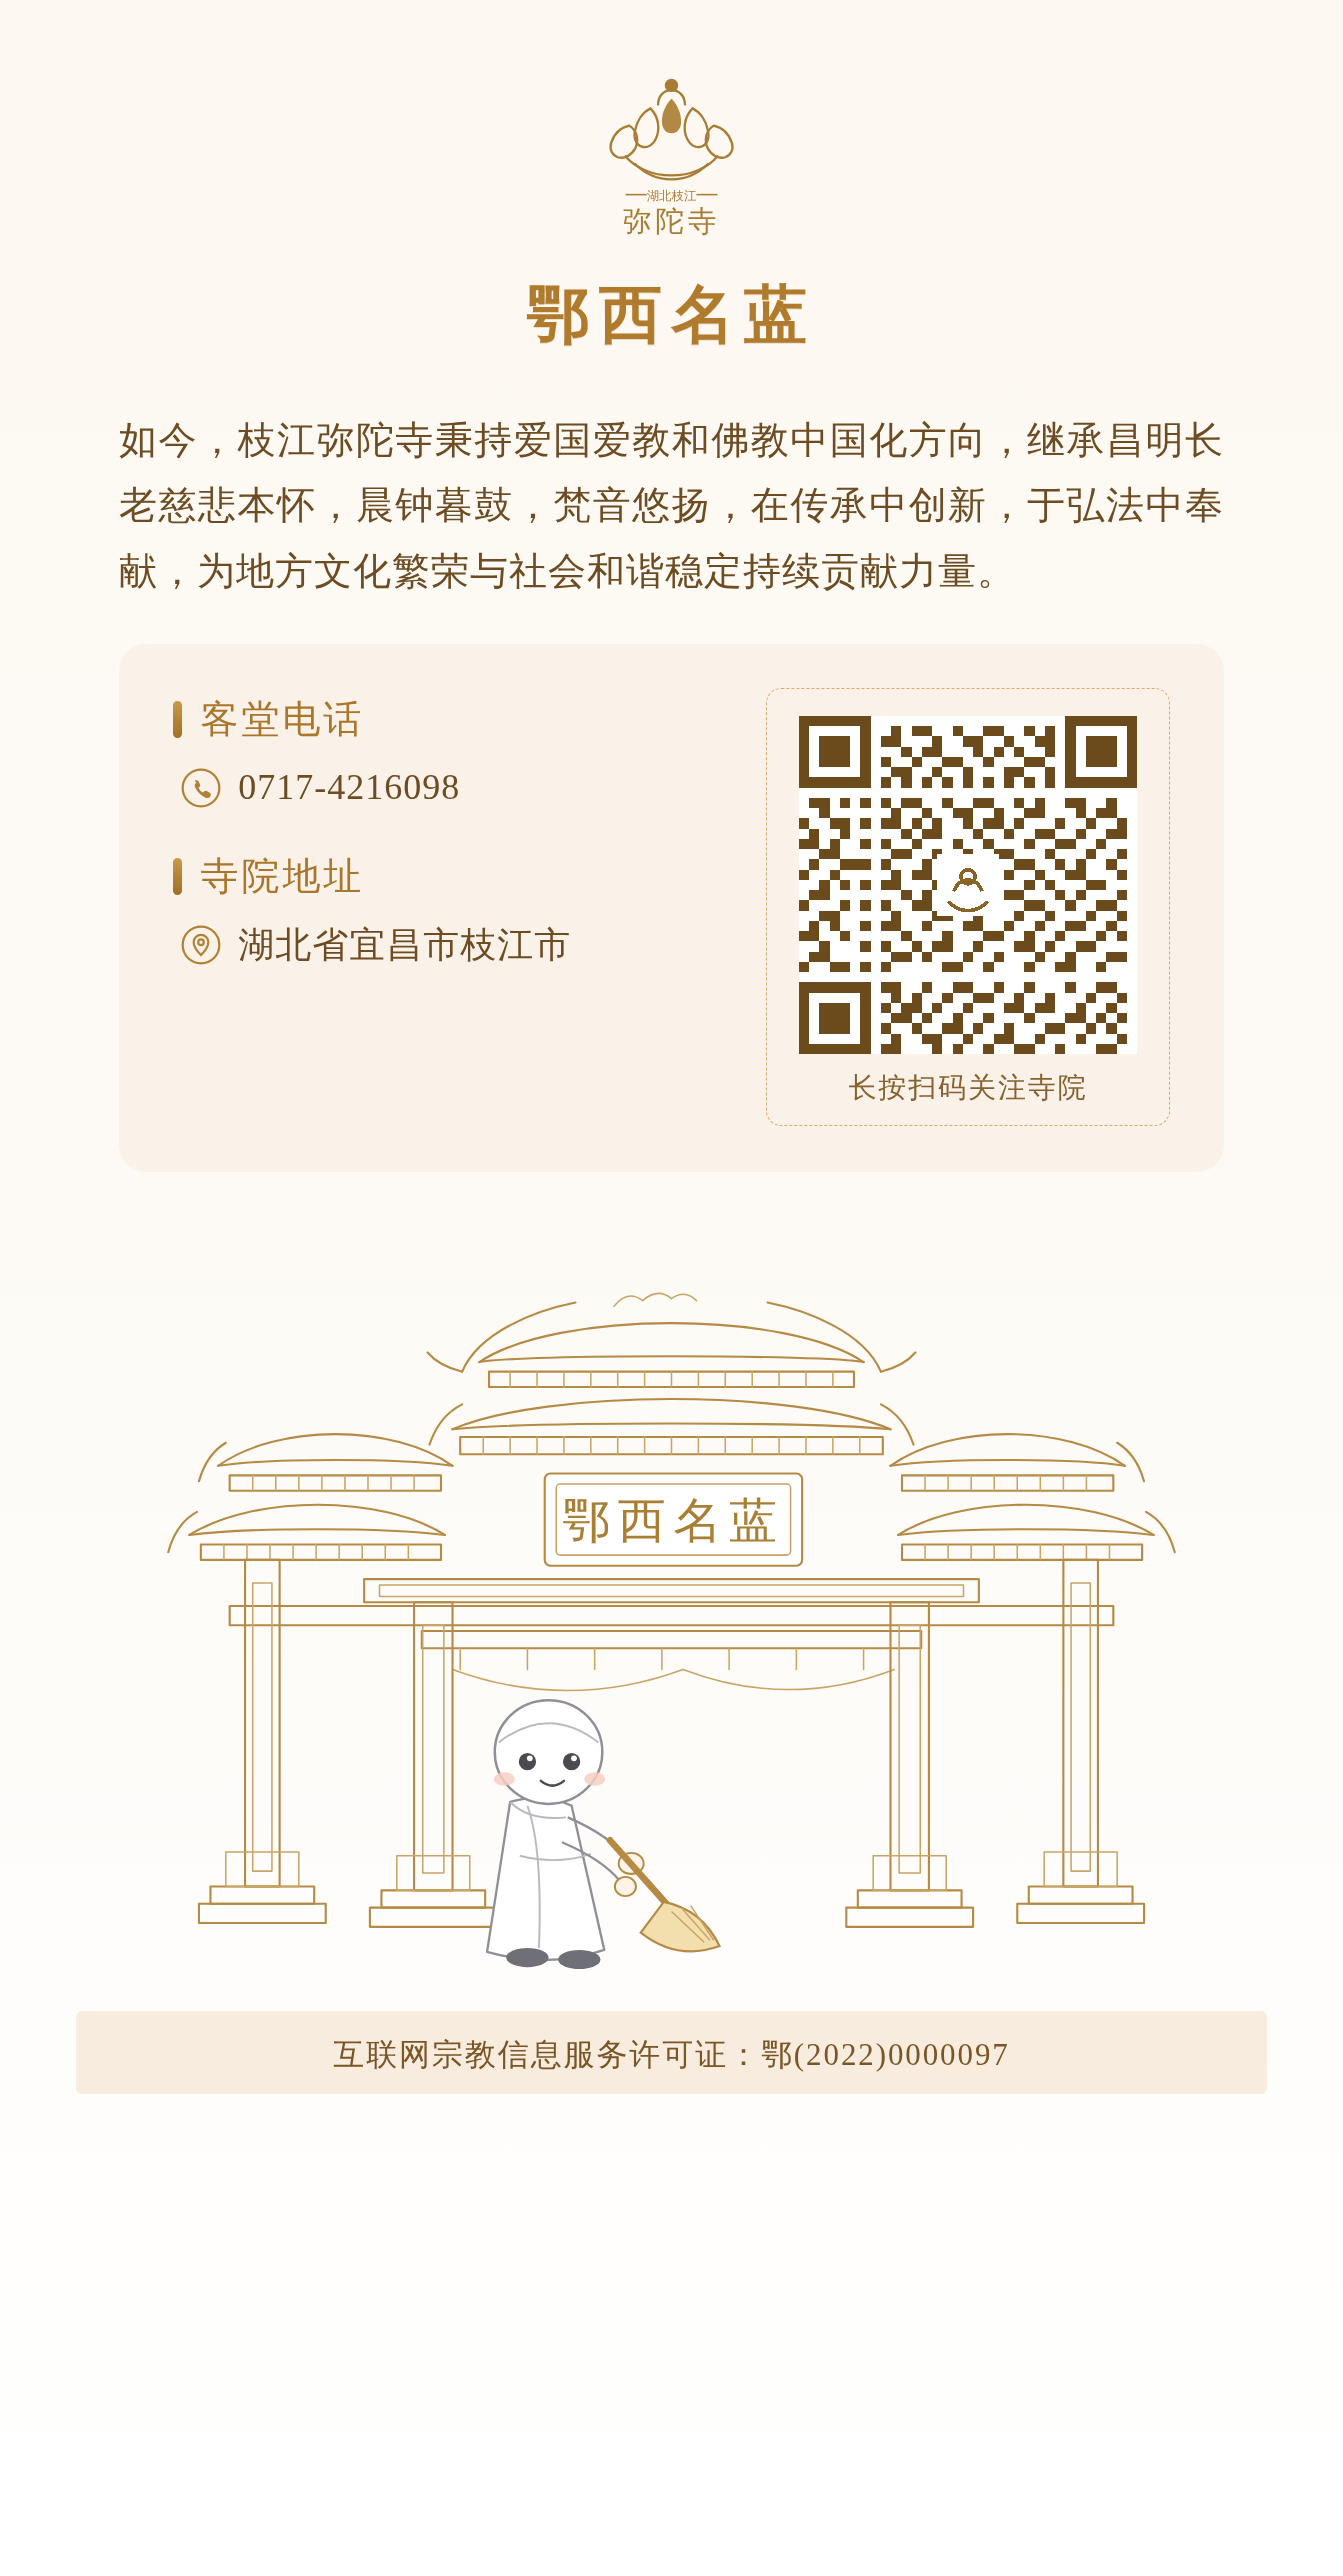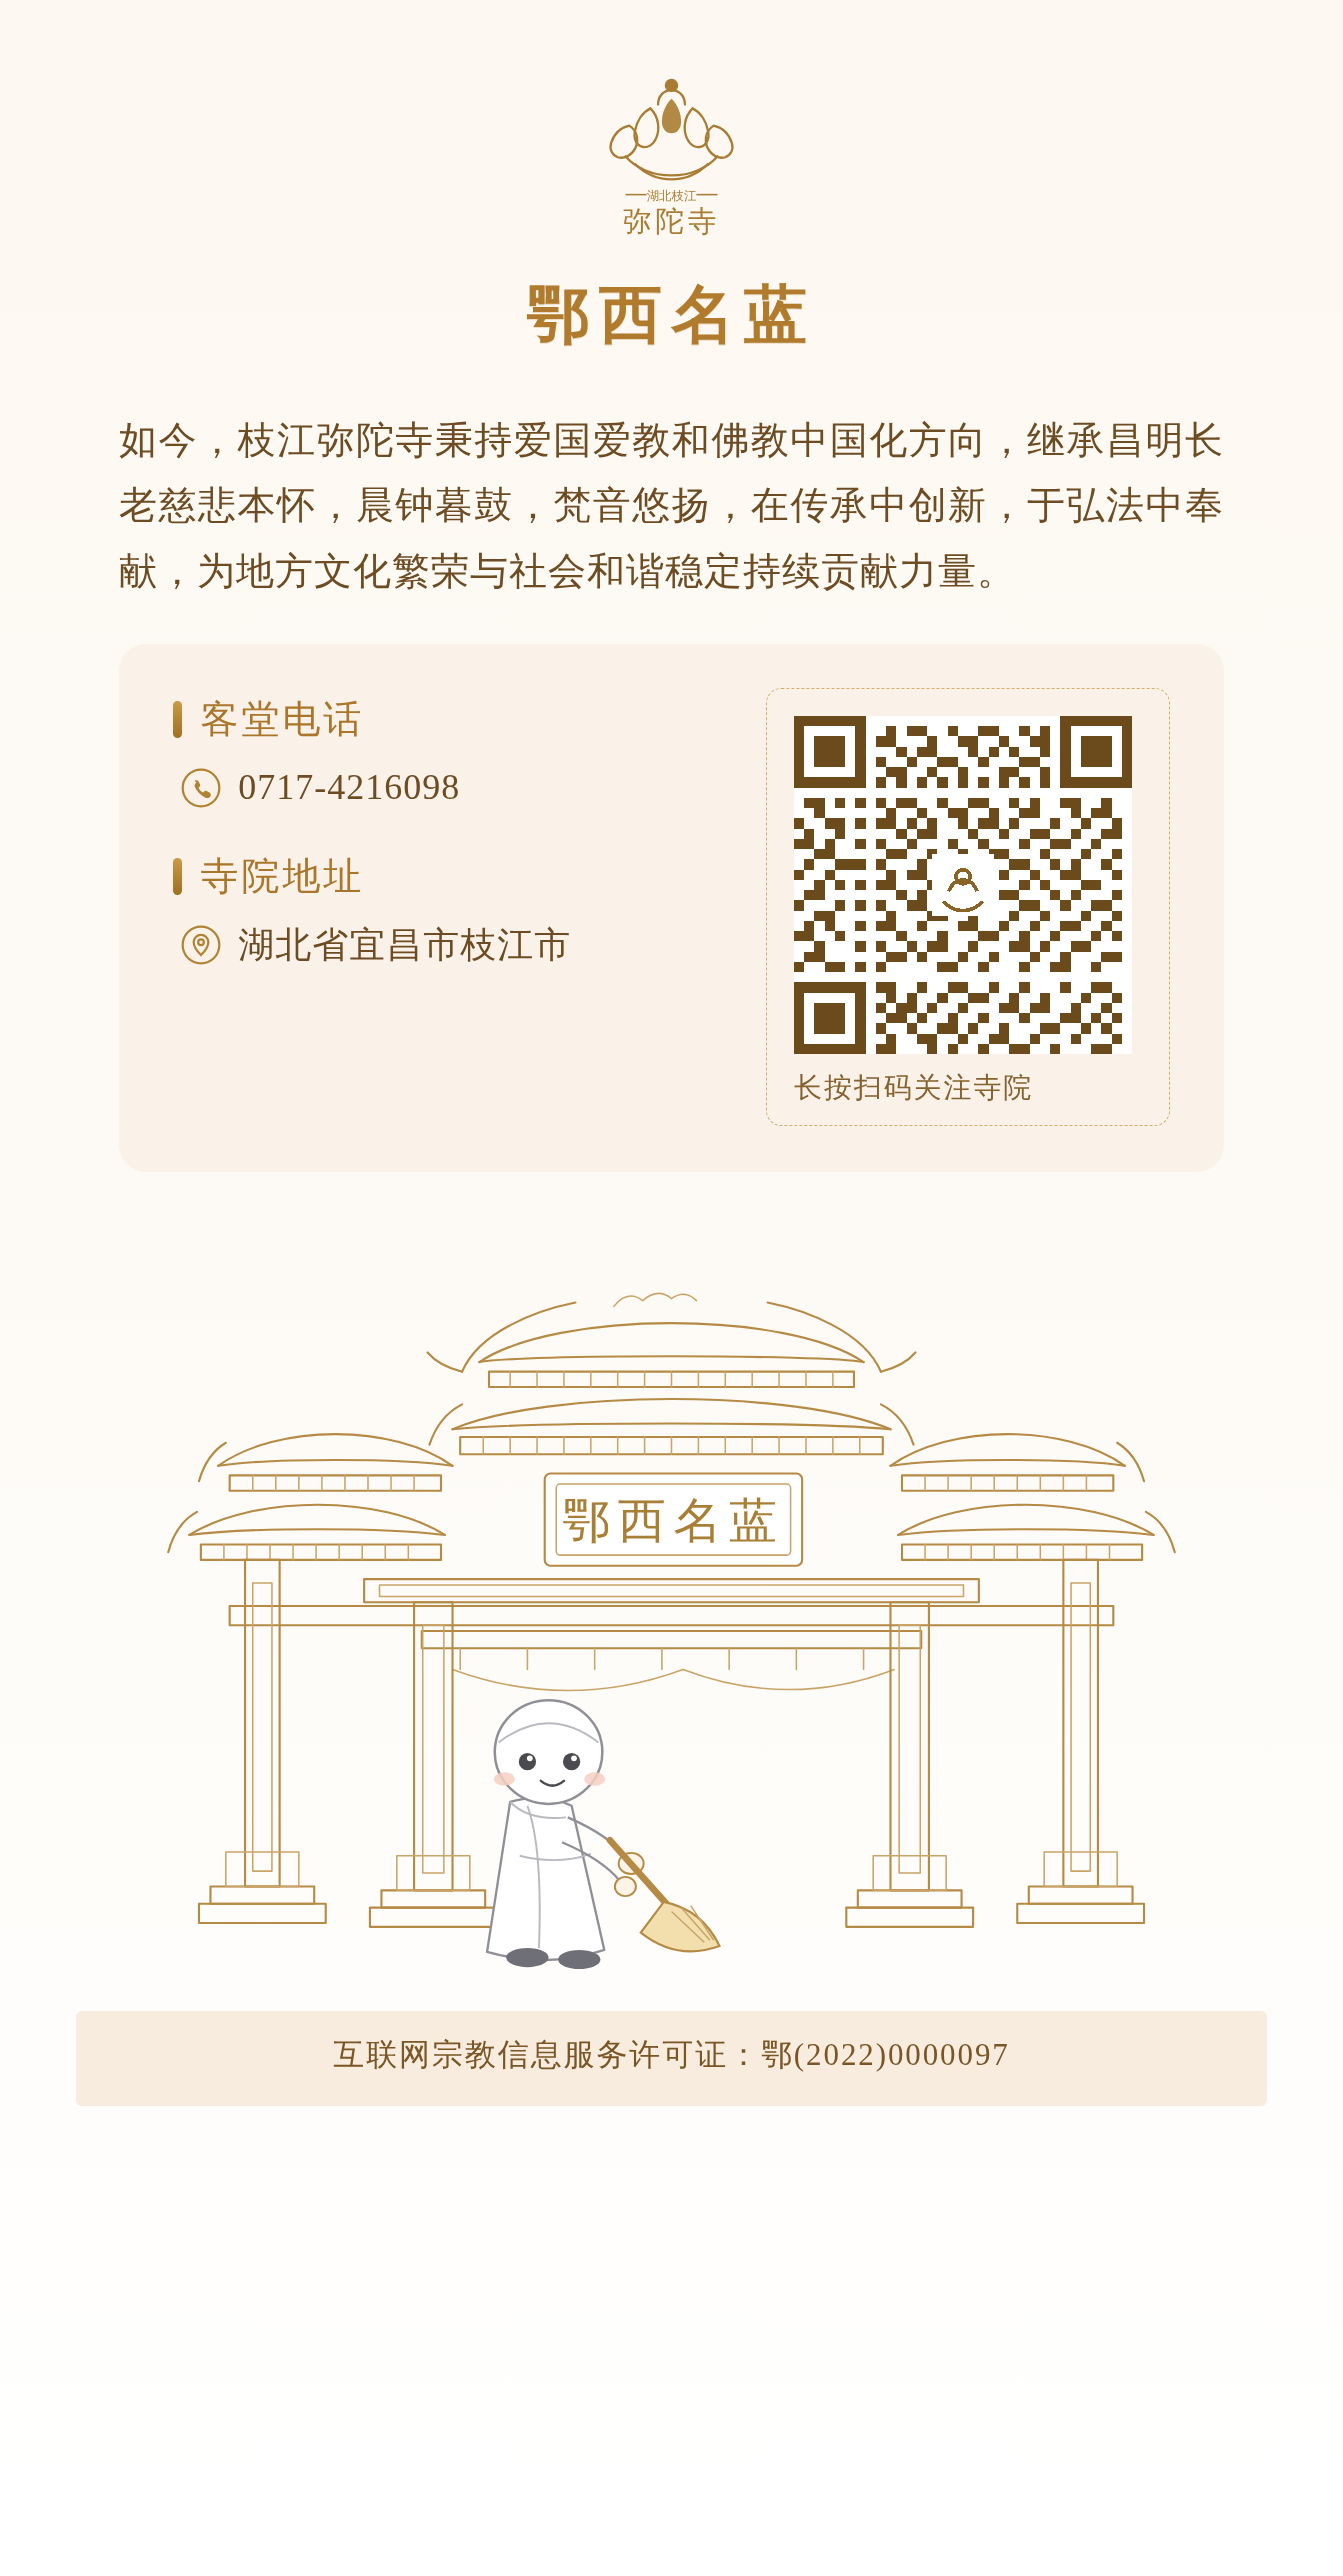--- a/index.html
+++ b/index.html
@@ -120,20 +120,21 @@
 
   
   .qr-wrap {
     width: 404px;
     border: 1.9px dashed #d3ab6b;
     border-radius: 15.4px;
     box-sizing: border-box;
     padding: 27px 27px 17.3px;
     display: flex;
     flex-direction: column;
+    align-items: center;
     background: transparent;
   }
   .qr-canvas {
     width: 338px;
     height: 338px;
     display: block;
   }
   .qr-caption {
     margin-top: 15.4px;
     font-size: 28px;
@@ -151,21 +152,21 @@
   
   .footer {
     margin: 25px auto 0;
     width: 1191px;
     background: #f7ecdd;
     border-radius: 5.8px;
     text-align: center;
     font-size: 31px;
     color: #7a5526;
     letter-spacing: 1.9px;
-    padding: 23px 0 30px;
+    padding: 23px 0 18px;
     box-sizing: border-box;
   }
 </style>
 </head>
 <body>
 
 <div class="page">
 
   <div class="logo-block">
     <svg class="logo-mark" viewBox="0 0 168 190">

